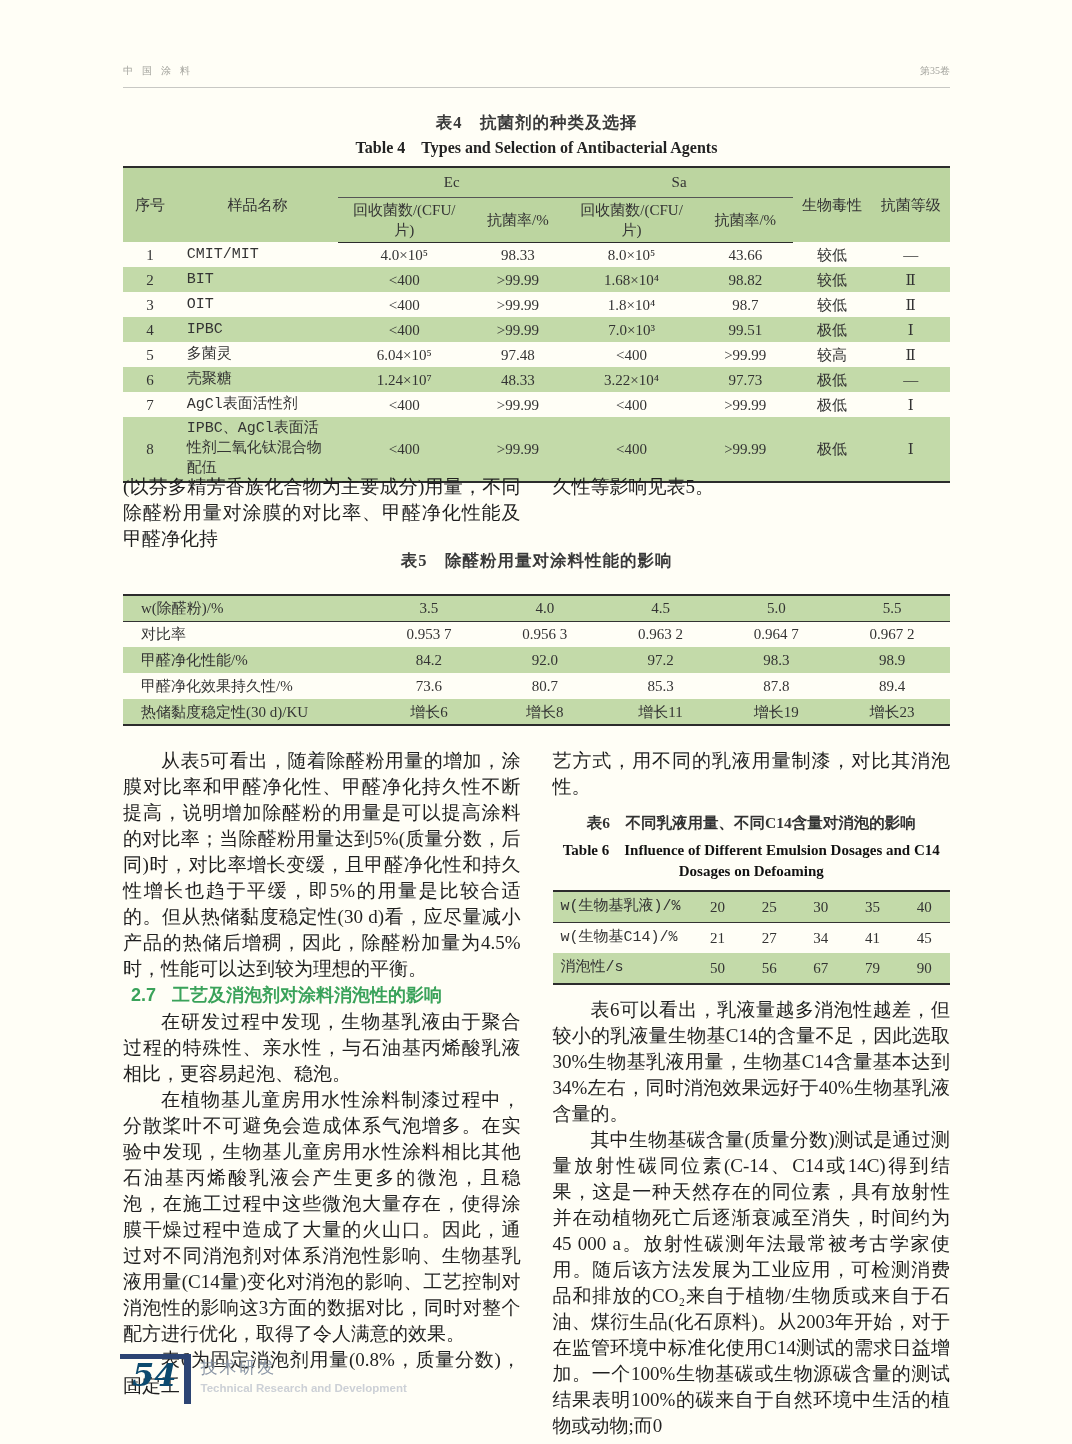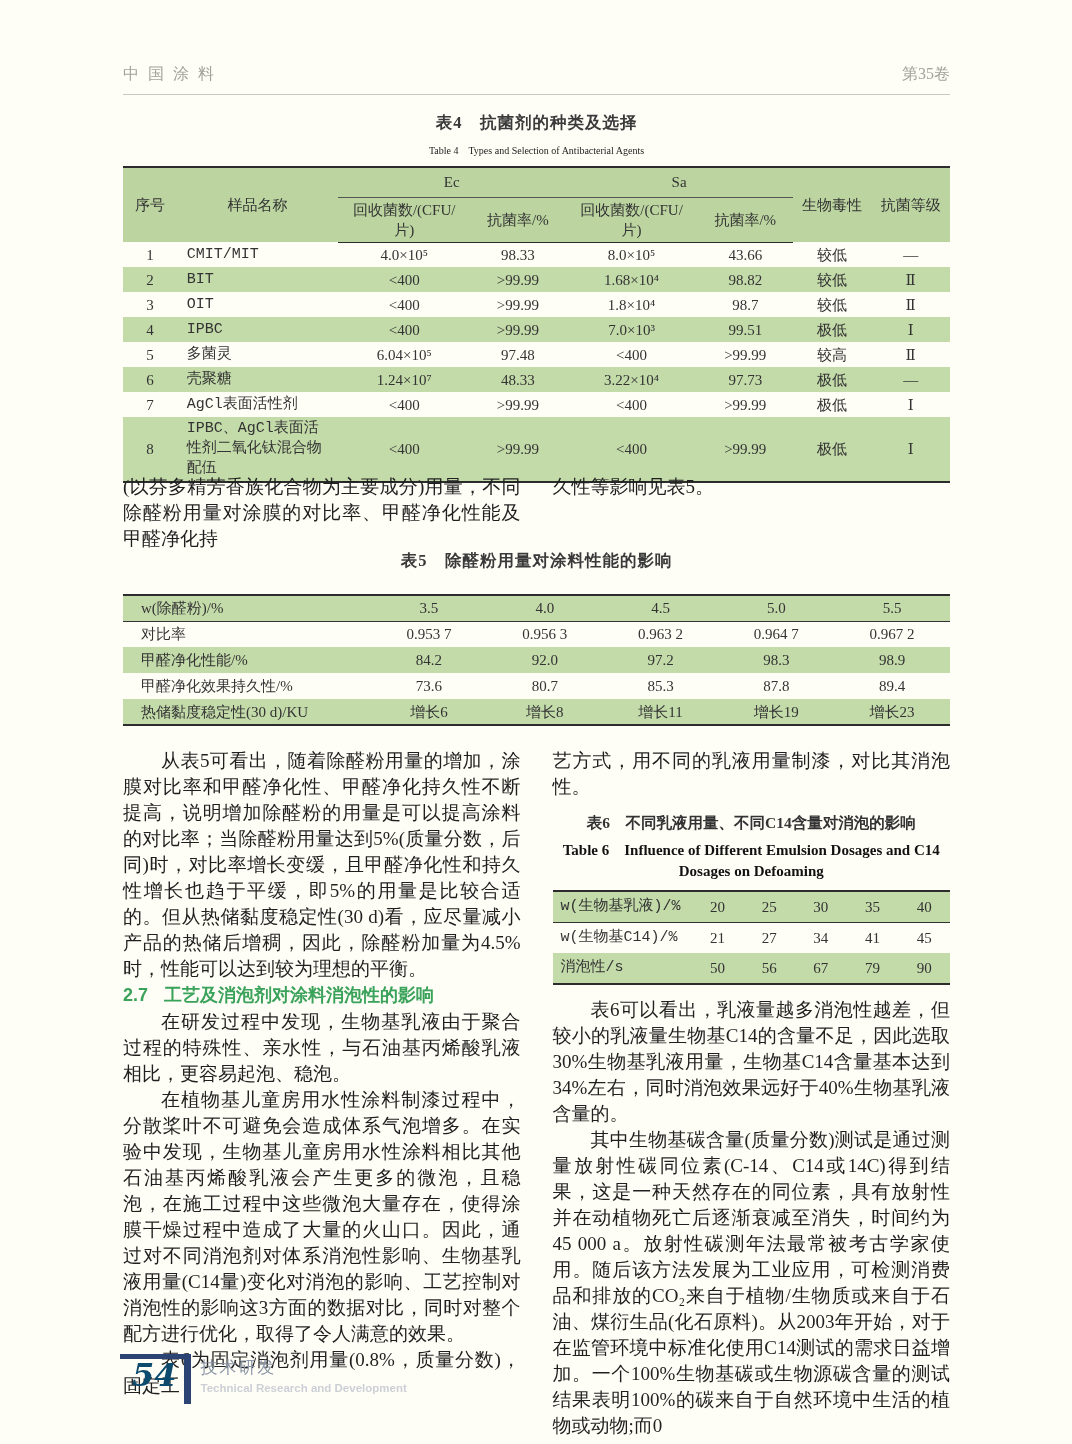--- a/index.html
+++ b/index.html
@@ -11,28 +11,28 @@
     font-family:"Liberation Serif","DejaVu Serif",serif;
   }
   .abs { position:absolute; }
 
   
   #runhead {
     top:64px; left:123px; width:827px;
     display:flex; justify-content:space-between; align-items:flex-end;
     border-bottom:1px solid #c8c8c4;
     padding-bottom:9px;
-    color:#a3a39d; font-size:16px;
+    color:#a3a39d; font-size:10px;
   }
   #runhead .journal { letter-spacing:9px; }
 
   
   .tbl-title { text-align:center; }
   .tbl-title .cn { font-size:16.5px; font-weight:bold; color:#3a3a3a; letter-spacing:1px; }
-  .tbl-title .en { font-size:10px; font-weight:normal; color:#222; margin-top:10px; font-family:"Liberation Serif",serif; }
+  .tbl-title .en { font-size:16px; font-weight:bold; color:#222; margin-top:4px; font-family:"Liberation Serif",serif; }
 
   
   table.jtbl {
     border-collapse:collapse; table-layout:fixed; width:100%;
     border-top:2px solid #2c2c2c; border-bottom:2px solid #2c2c2c;
     font-size:15px; color:#333;
   }
   table.jtbl th, table.jtbl td {
     font-weight:normal; text-align:center; vertical-align:middle;
     padding:2px 5px; line-height:20px;
@@ -60,21 +60,21 @@
   #table5 td.lbl { text-align:left; padding-left:18px; }
   #table5 tr.first td { border-bottom:1px solid #333; }
 
   
   #maincols { top:748px; left:123px; width:827px; }
   p.para { text-indent:2em; }
   .sec-head {
     font-family:"Liberation Sans","DejaVu Sans",sans-serif;
     color:#3aa25a; font-weight:bold; font-size:18px; line-height:27px;
   }
-  .sec-head .no { margin-right:16px; }
+  .sec-head .no { margin-right:16px;margin-left:8px; }
 
   
   .t6-wrap { margin:10px 0 12px 0; }
   .t6-wrap .cn { font-size:15.5px; font-weight:bold; text-align:center; color:#333; }
   .t6-wrap .en { font-size:15px; font-weight:bold; text-align:center; color:#111; margin-top:4px; line-height:21px; }
   #table6 { margin-top:8px; }
   #table6 td { height:31px; font-size:15px; }
   #table6 td.lbl { text-align:left; padding-left:8px;font-family:Liberation Mono, monospace; }
   #table6 tr.first td { border-bottom:1px solid #333; }
 

